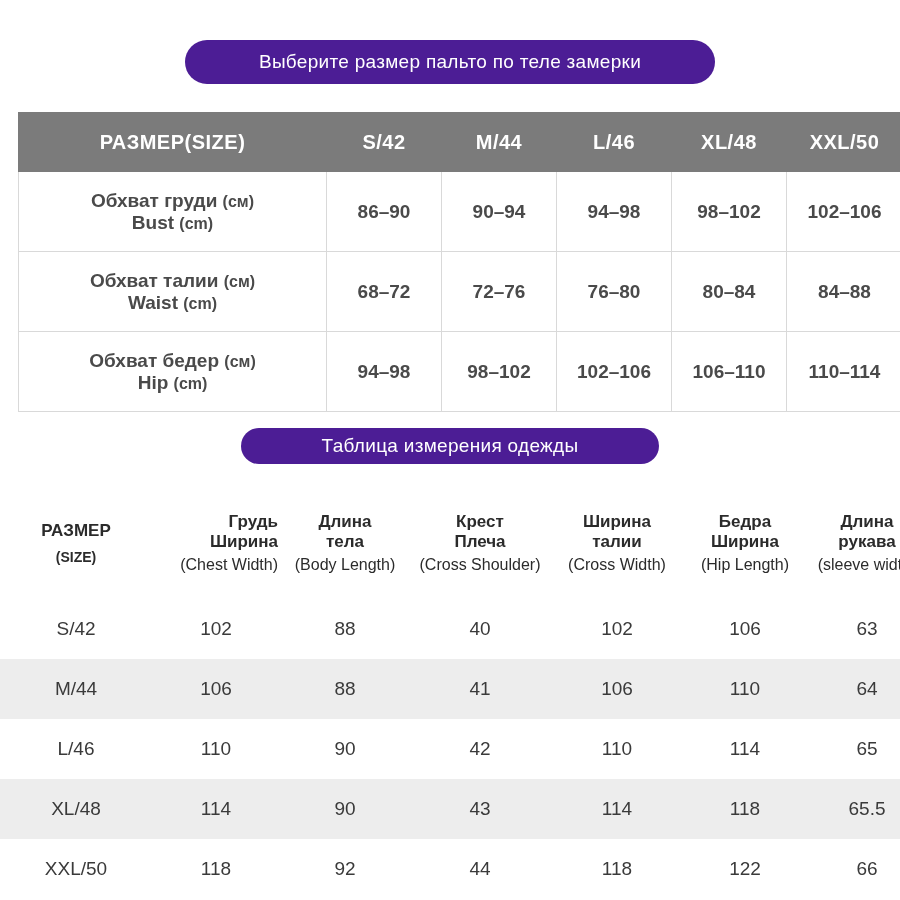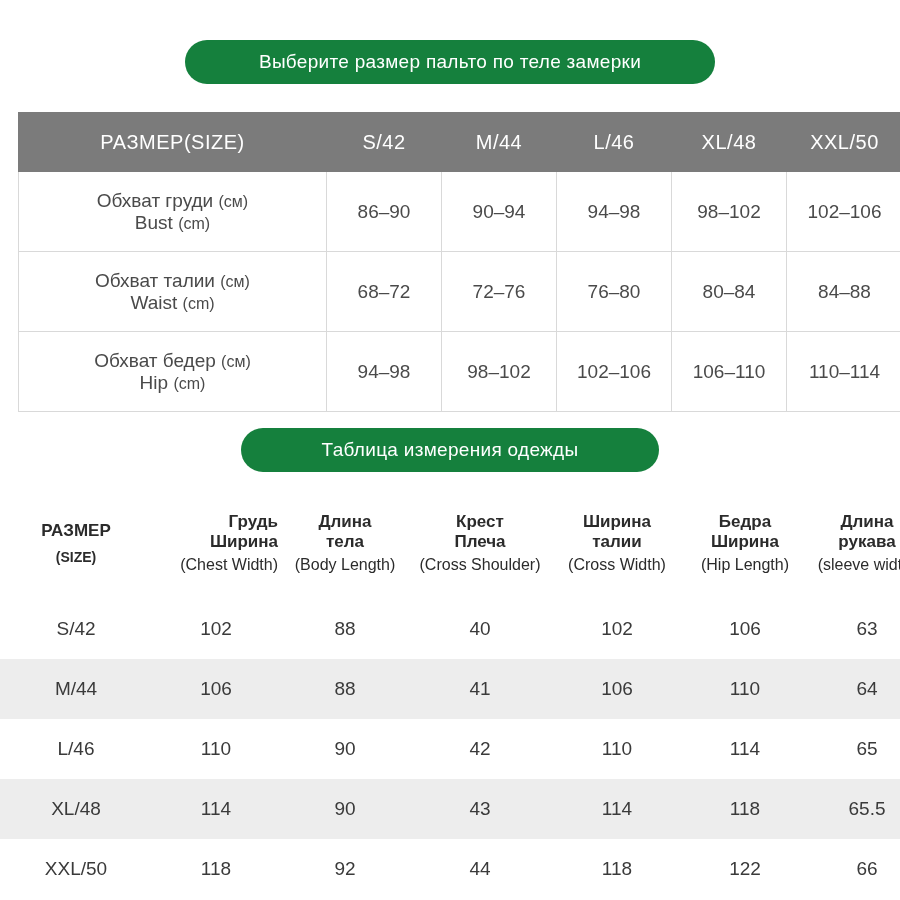--- a/index.html
+++ b/index.html
@@ -18,55 +18,55 @@
     position: relative;
     width: 900px;
     height: 900px;
   }
 
   
   .banner {
     position: absolute;
     left: 50%;
     transform: translateX(-50%);
-    background: #15803d;
+    background: #4c1d95;
     border-radius: 26px;
     color: #ffffff;
     font-size: 19px;
     letter-spacing: 0.3px;
     display: flex;
     align-items: center;
     justify-content: center;
     white-space: nowrap;
   }
   #banner-1 {
     top: 40px;
     width: 530px;
     height: 44px;
   }
   #banner-2 {
     top: 428px;
     width: 418px;
-    height: 44px;
+    height: 36px;
   }
 
   
   .table1 {
     position: absolute;
     top: 112px;
     left: 18px;
     width: 866px;
     border-collapse: collapse;
     table-layout: fixed;
   }
   .table1 th, .table1 td {
     border: 1px solid #d9d9d9;
     text-align: center;
     vertical-align: middle;
-    font-weight: normal;
+    font-weight: bold;
   }
   .table1 thead th {
     background: #7b7b7b;
     color: #ffffff;
     height: 56px;
     font-size: 20px;
     letter-spacing: 0.5px;
     border-color: #7b7b7b;
   }
   .table1 thead th.t1-head-label {

